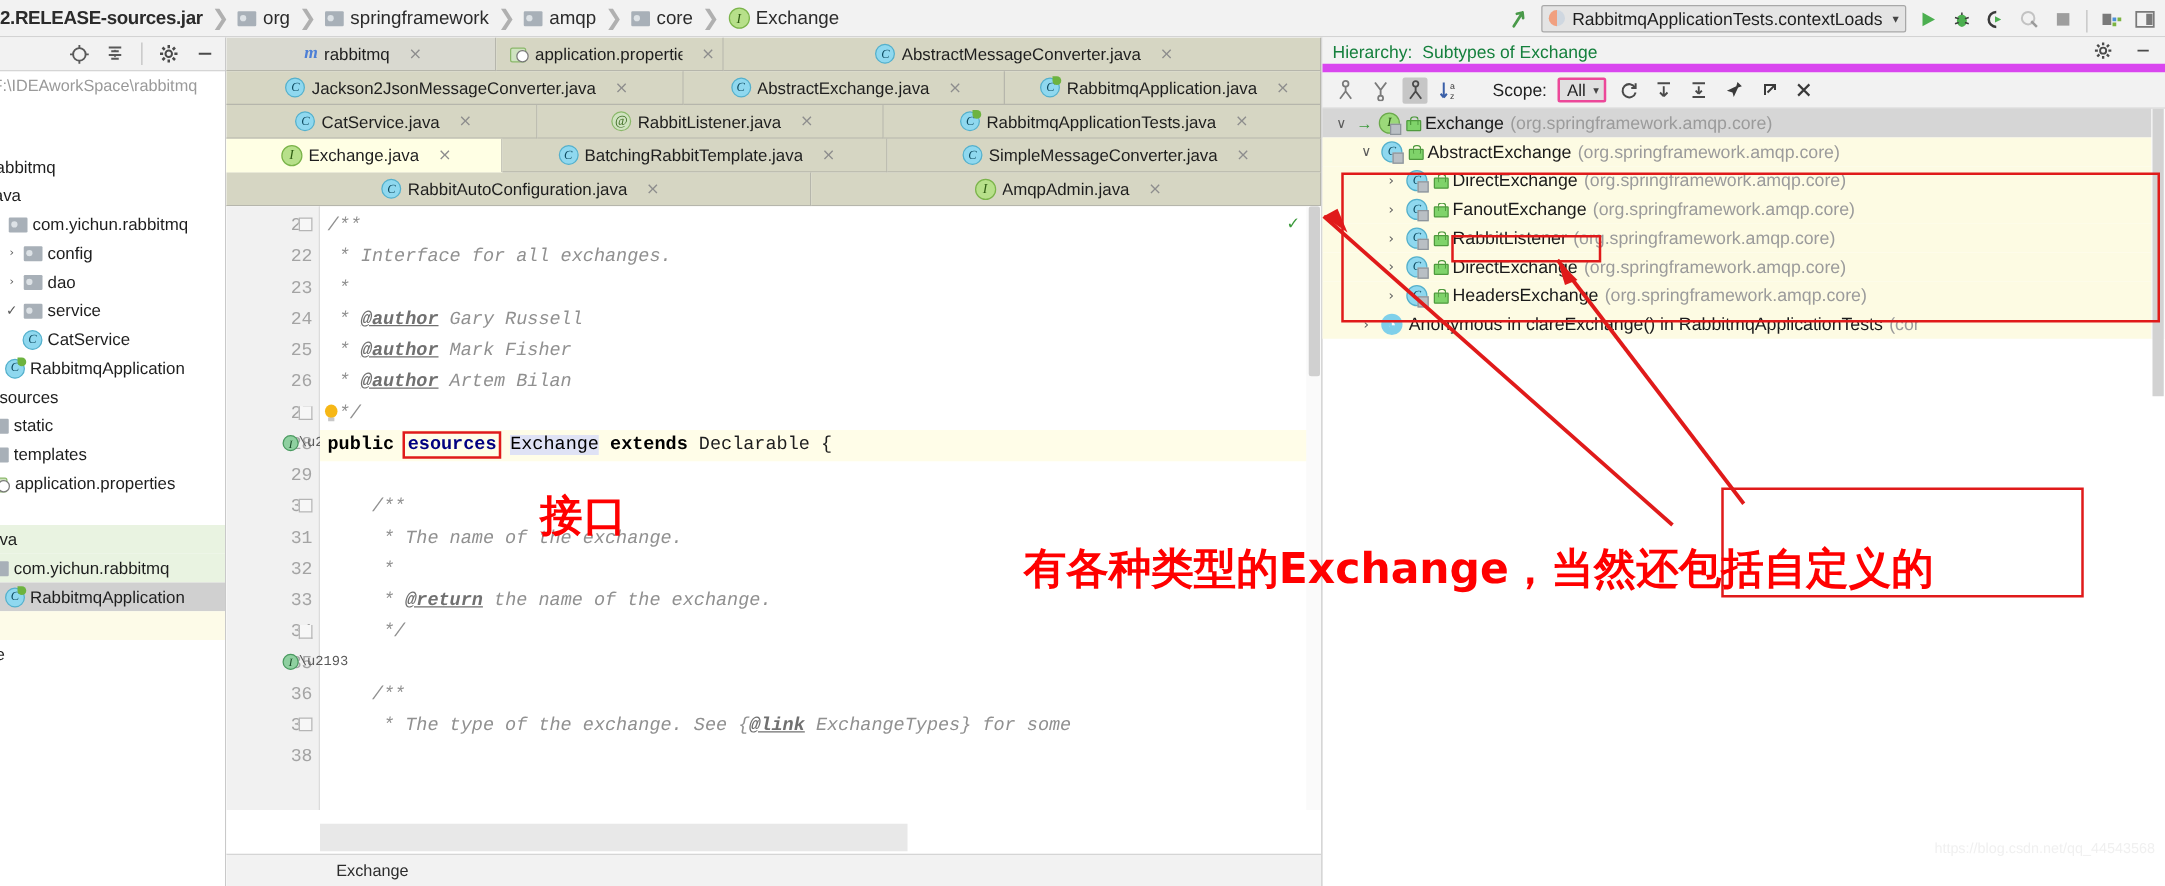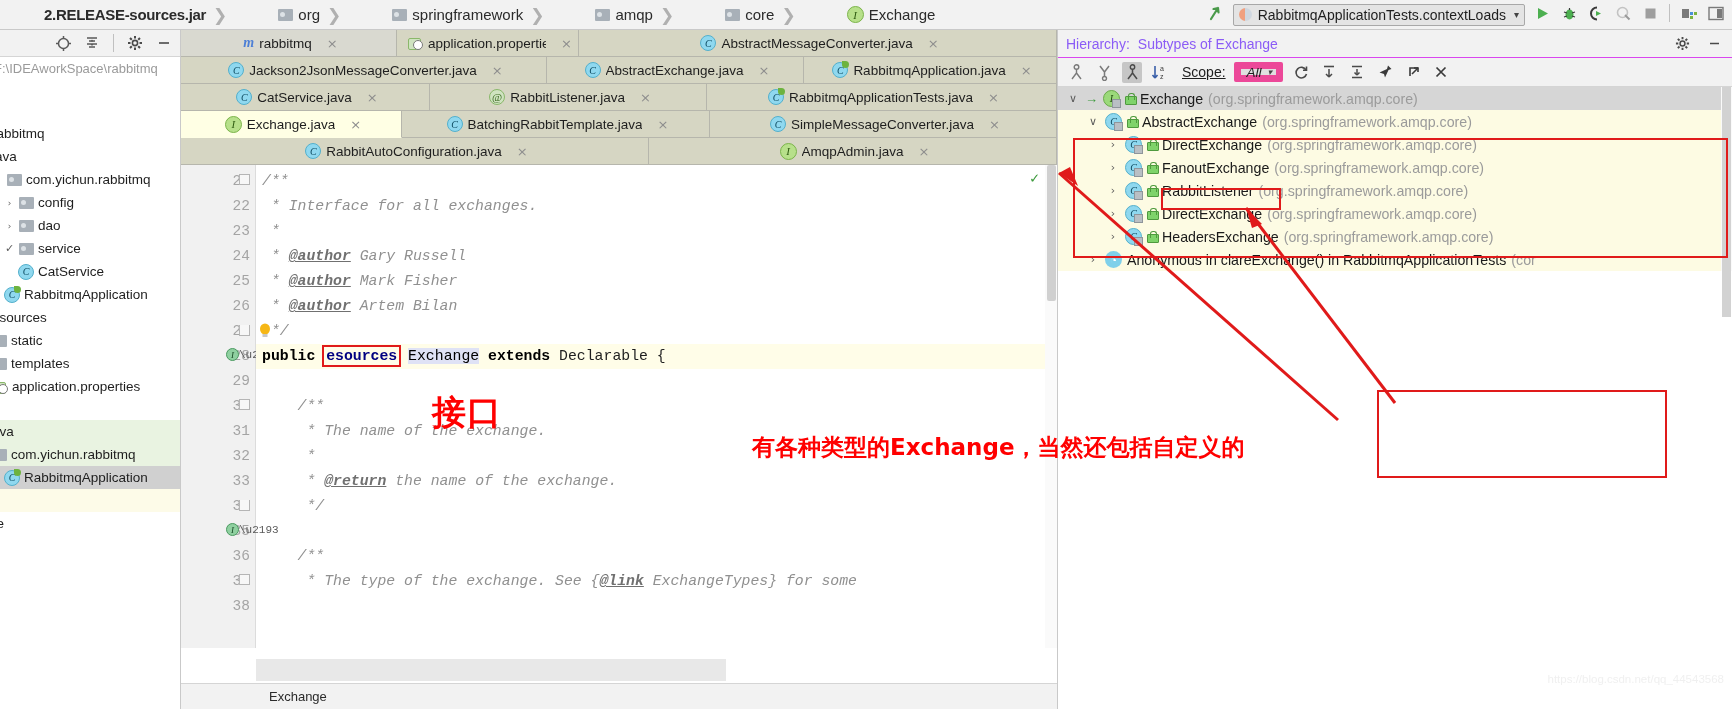--- a/index.html
+++ b/index.html
@@ -11,38 +11,38 @@
   }
   #app { position: relative; width: 1732px; height: 709px; }
 
   
   .topbar {
     position: absolute; left: 0; top: 0; width: 1732px; height: 30px;
     background: #f2f2f2; border-bottom: 1px solid #c9c9c9;
     display: flex; align-items: center;
   }
   .crumbs { display: flex; align-items: center; padding-left: 0px; height: 100%; }
-  .crumb { display: flex; align-items: center; gap: 5px; font-size: 15px; color: #2b2b2b; margin-left: 44px; }
+  .crumb { display: flex; align-items: center; gap: 5px; font-size: 15px; color: #2b2b2b; }
   .crumb.first { font-weight: bold; letter-spacing: -0.3px; }
   .crumb-sep { color: #b0b0b0; font-size: 17px; margin: 0 7px; font-family: "DejaVu Sans", sans-serif; }
   .folder-ico {
     width: 15px; height: 12px; background: #a8b0b8; border-radius: 1px;
     position: relative; display: inline-block;
   }
   .folder-ico:before {
     content:''; position:absolute; left:2px; top:3px; width:5px; height:5px;
     background:#dde2e6; border-radius:50%;
   }
   .iface-ico {
     width: 17px; height: 17px; border-radius: 50%; background: #b7e08a;
     border: 1px solid #7bb44a; color: #2f5c12; font-size: 11px;
     display: inline-flex; align-items: center; justify-content: center;
     font-family: "Liberation Serif", serif; font-style: italic;
   }
-  .topbar-right { margin-left: auto; display: flex; align-items: flex-start; gap: 7px; padding-right: 6px; }
+  .topbar-right { margin-left: auto; display: flex; align-items: flex-end; gap: 7px; padding-right: 6px; }
   .run-config {
     display: flex; align-items: center; gap: 6px; height: 22px;
     border: 1px solid #a8a8a8; background: #e4e4e4; border-radius: 2px;
     padding: 0 5px 0 5px; font-size: 14px; color: #1e1e1e;
   }
   .rc-ico { width: 13px; height: 13px; border-radius: 50%;
     background: linear-gradient(90deg,#f0a080 50%, #cfd7e0 50%); }
   .rc-caret { font-size: 10px; color: #444; margin-left: 2px; }
   .tb-ico { width: 20px; height: 20px; display: inline-flex; align-items: center; justify-content: center; }
   .sep-v { width: 1px; height: 18px; background: #c0c0c0; margin: 0 2px; }
@@ -154,34 +154,34 @@
     font-size: 13px; color: #2b2b2b;
   }
   .code-bottom-sel { position:absolute; left:75px; bottom:28px; width:470px; height:22px; background:#e8e8e8; }
 
   
   .rightpanel {
     position: absolute; left: 1057px; top: 30px; width: 675px; height: 679px;
     background: #fff; border-left: 1px solid #c9c9c9;
   }
   .rp-title {
-    height: 28px; background: #f2f2f2; border-bottom: 1px solid #d946ef;
-    display: flex; align-items: center; padding: 0 8px; font-size: 14px; color: #8b5cf6;
+    height: 28px; background: #f2f2f2; border-bottom: 7px solid #d946ef;
+    display: flex; align-items: center; padding: 0 8px; font-size: 14px; color: #15803d;
   }
   .rp-title .spacer { margin-left: auto; display: flex; gap: 12px; align-items: center; }
   .rp-toolbar {
     height: 29px; background: #f2f2f2; border-bottom: 1px solid #d5d5d5;
     display: flex; align-items: center; gap: 8px; padding: 0 8px;
   }
   .rp-btn { width: 20px; height: 21px; display: inline-flex; align-items: center; justify-content: center; border-radius: 2px;}
   .rp-btn.pressed { background: #c6c6c6; }
-  .scope-label { font-size: 14px; color: #1e1e1e; margin-left: 4px; text-decoration: underline; }
+  .scope-label { font-size: 14px; color: #1e1e1e; margin-left: 16px; }
   .scope-sel {
     display:flex; align-items:center; gap:6px; height:20px; padding:0 4px 0 6px;
-    border:7px solid #ec4899; background:#e0e0e0; font-size:13.5px; color:#1e1e1e; border-radius:2px;font-style:italic;
+    border:2px solid #ec4899; background:#e0e0e0; font-size:13.5px; color:#1e1e1e; border-radius:2px;
   }
   .htree { position: relative; font-size: 14.2px; color: #1e1e1e; }
   .hrow { display: flex; align-items: center; gap: 5px; height: 23px; white-space: nowrap; }
   .hrow.selrow { background: #d6d6d6; }
   .hrow.yel { background: #fdfbe3; }
   .hname { color: #1a1a1a; }
   .hpkg { color: #9b9b9b; }
   .harrow { width: 14px; text-align:center; color:#5b5b5b; font-size:11px; font-family:"DejaVu Sans",sans-serif; }
   .hcls {
     width:17px;height:17px;border-radius:50%;background:#8fd8ef;border:1px solid #54b0cc;
@@ -748,18 +748,18 @@
   <div class="redbox" style="left:1073px; top:138px; width:655px; height:120px;"></div>
 
   <div class="redbox" style="left:1161px; top:188px; width:120px; height:22px;"></div>
 
   <div class="redbox" style="left:1377px; top:390px; width:290px; height:88px;"></div>
 
   <div class="redtext" style="left:432px; top:390px; font-size:34px; letter-spacing:1px;">
     <span>接口</span>
   </div>
 
-  <div class="redtext" style="left:752px; top:432px; font-size:23px;">
+  <div class="redtext" style="left:819px; top:432px; font-size:34px;">
     <span>有各种类型的Exchange，当然还包括自定义的</span>
   </div>
 
   <div class="watermark">https://blog.csdn.net/qq_44543568</div>
 </div>
 
 </body></html>

